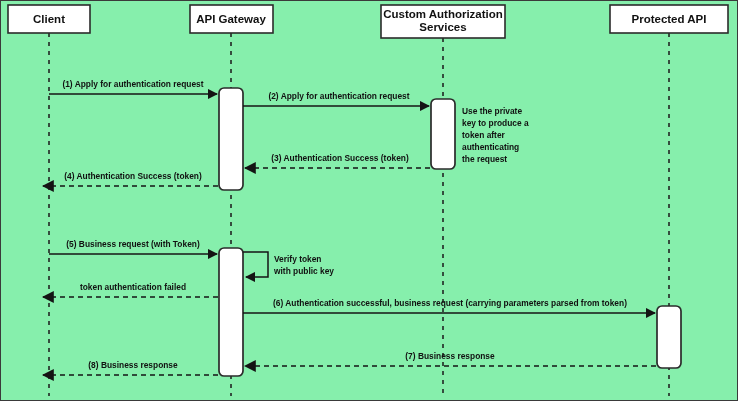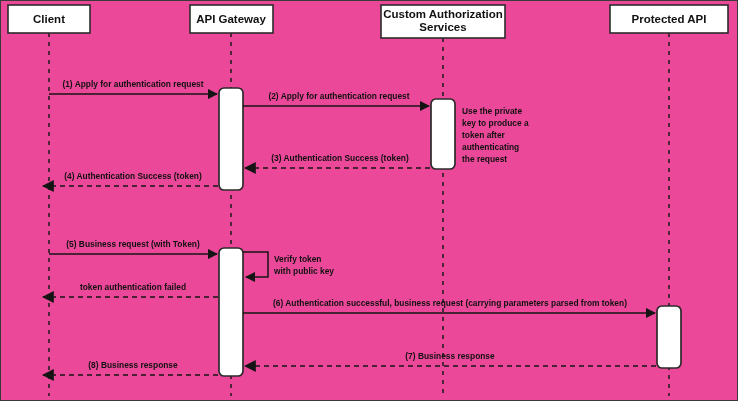--- a/index.html
+++ b/index.html
@@ -7,21 +7,21 @@
     padding: 0;
     background: #ffffff;
   }
   body {
     font-family: "Liberation Sans", sans-serif;
   }
   #diagram-root {
     position: relative;
     width: 738px;
     height: 401px;
-    background: #ec4899;
+    background: #86efac;
     overflow: hidden;
   }
   svg.seq {
     display: block;
     width: 738px;
     height: 401px;
   }
   .lifeline-box {
     fill: #ffffff;
     stroke: #2b2b2b;

